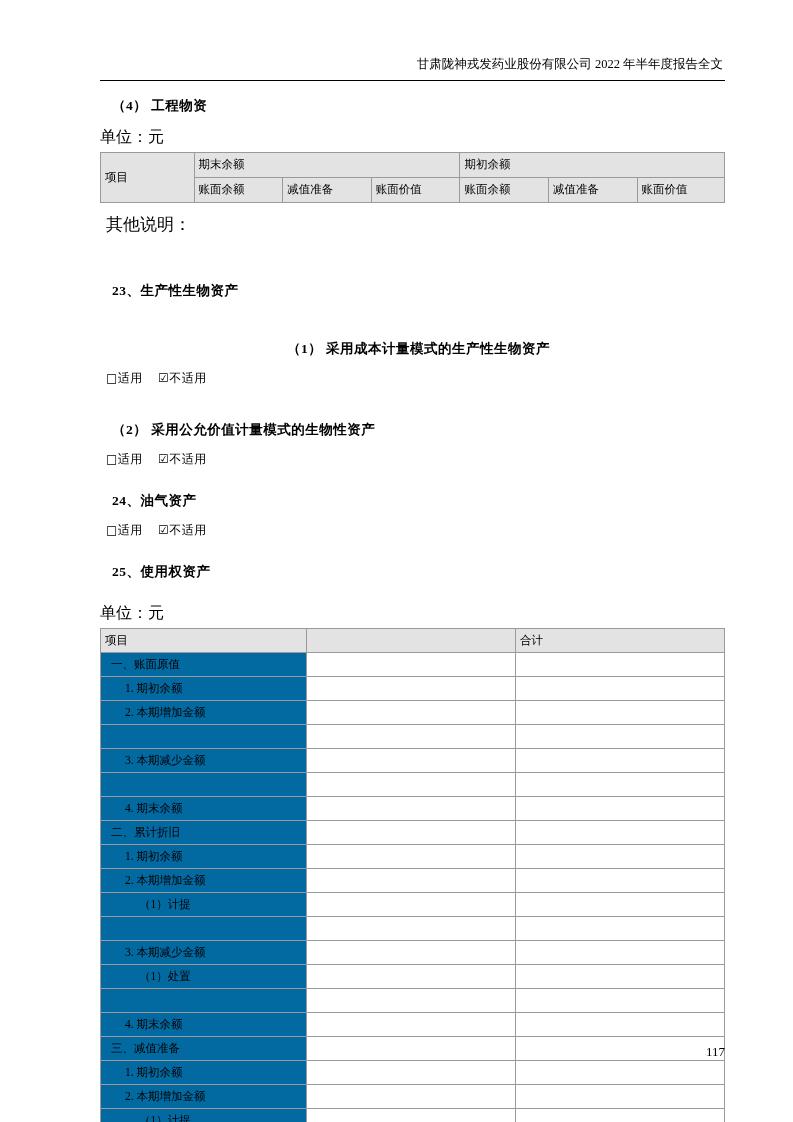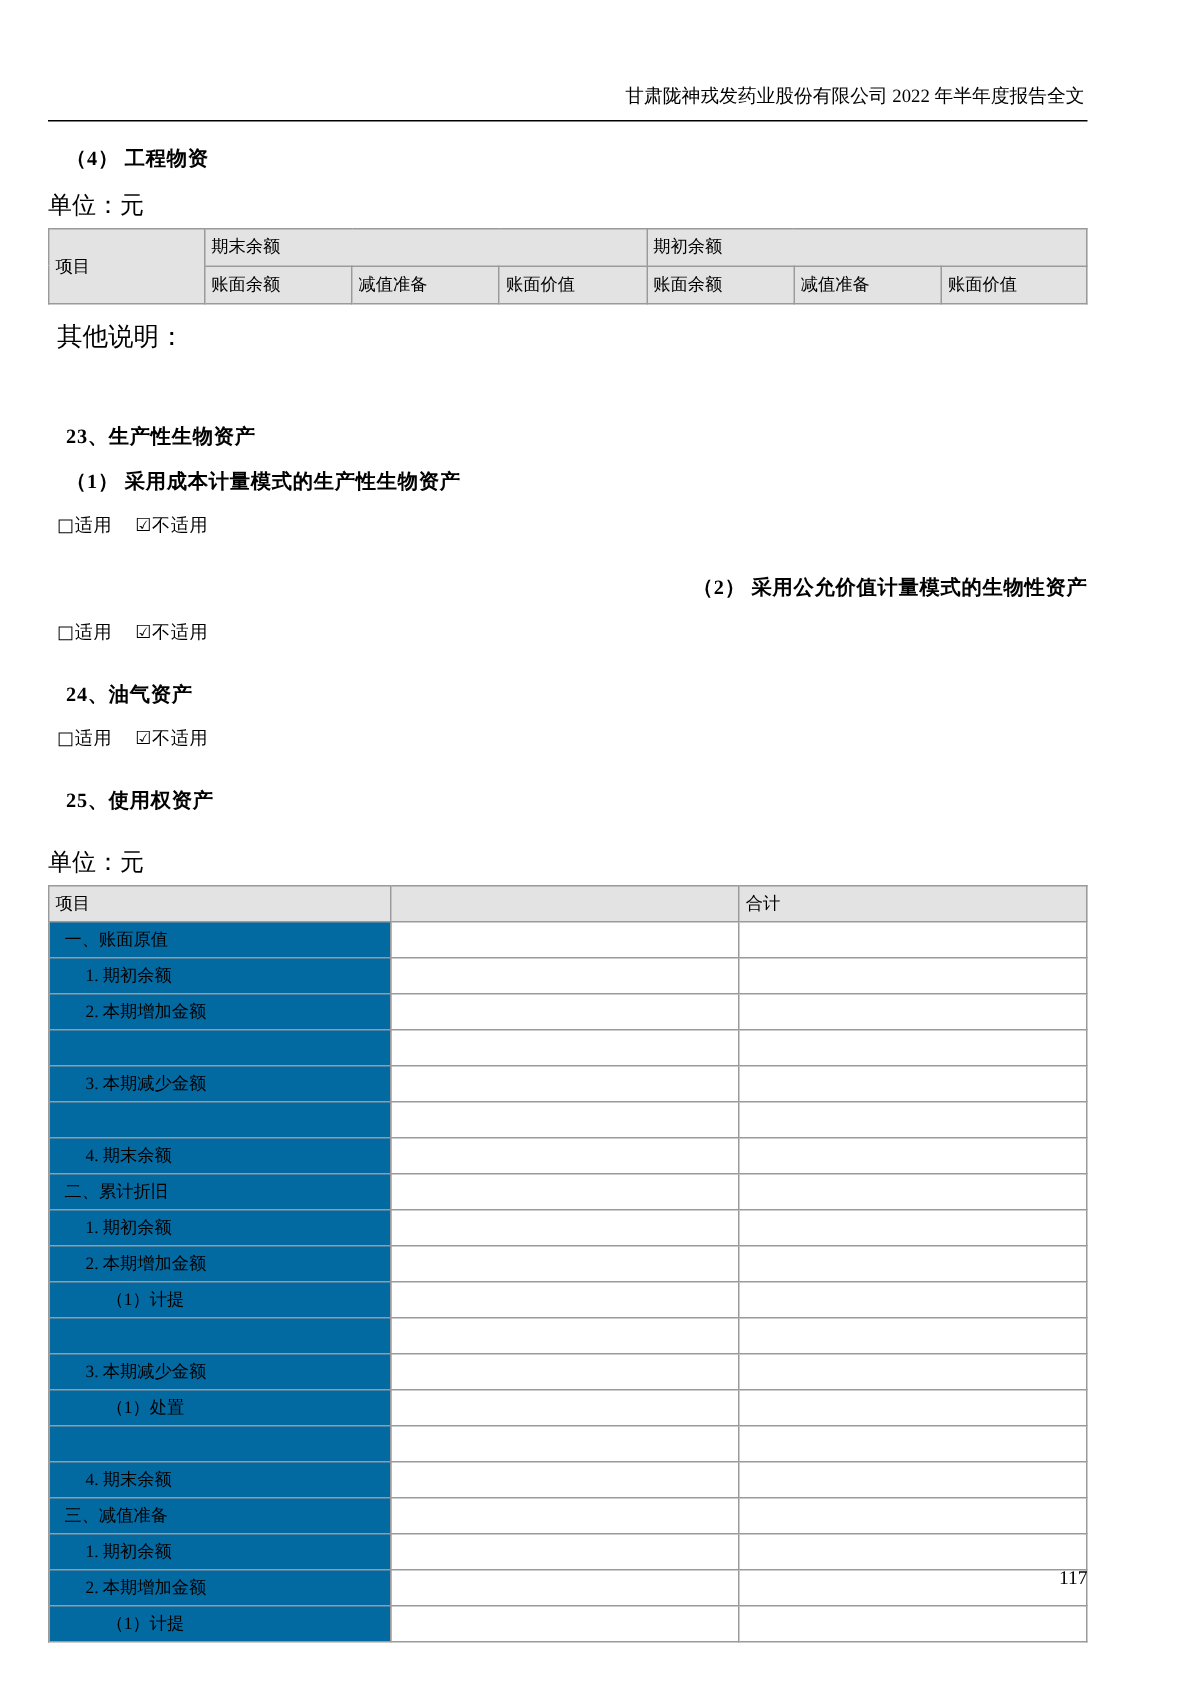--- a/index.html
+++ b/index.html
@@ -13,21 +13,21 @@
     font-family: "Liberation Serif", "DejaVu Serif", serif;
     color: #000000;
     position: relative;
     overflow: hidden;
   }
   .page {
     position: relative;
     width: 793px;
     height: 1122px;
     box-sizing: border-box;
-    padding: 48px 68px 0 32px;
+    padding: 48px 68px 0 100px;
   }
   .header-line {
     text-align: right;
     font-size: 12.5px;
     line-height: 1.4;
     padding-right: 2px;
     margin-top: 8px;
   }
   .header-rule {
     border-bottom: 1px solid #000;
@@ -133,28 +133,28 @@
         <td class="hdr-cell">减值准备</td>
         <td class="hdr-cell">账面价值</td>
       </tr>
     </tbody>
   </table>
 
   <div class="note-line">其他说明：</div>
 
   <div class="h-num" style="margin-top:46px;">23、生产性生物资产</div>
 
-  <div class="h-sub" style="margin-top:12px;">（1） 采用成本计量模式的生产性生物资产</div>
+  <div class="h-sub" style="margin-top:40px;text-align:center;">（1） 采用成本计量模式的生产性生物资产</div>
   <div class="opt-line">
     <span class="cb">□适用</span>
     <span style="display:inline-block;width:8px"></span>
     <span class="cb">☑不适用</span>
   </div>
 
-  <div class="h-sub" style="margin-top:24px;text-align:right;">（2） 采用公允价值计量模式的生物性资产</div>
+  <div class="h-sub" style="margin-top:34px;">（2） 采用公允价值计量模式的生物性资产</div>
   <div class="opt-line">
     <span class="cb">□适用</span>
     <span style="display:inline-block;width:8px"></span>
     <span class="cb">☑不适用</span>
   </div>
 
   <div class="h-num" style="margin-top:24px;">24、油气资产</div>
   <div class="opt-line">
     <span class="cb">□适用</span>
     <span style="display:inline-block;width:8px"></span>

